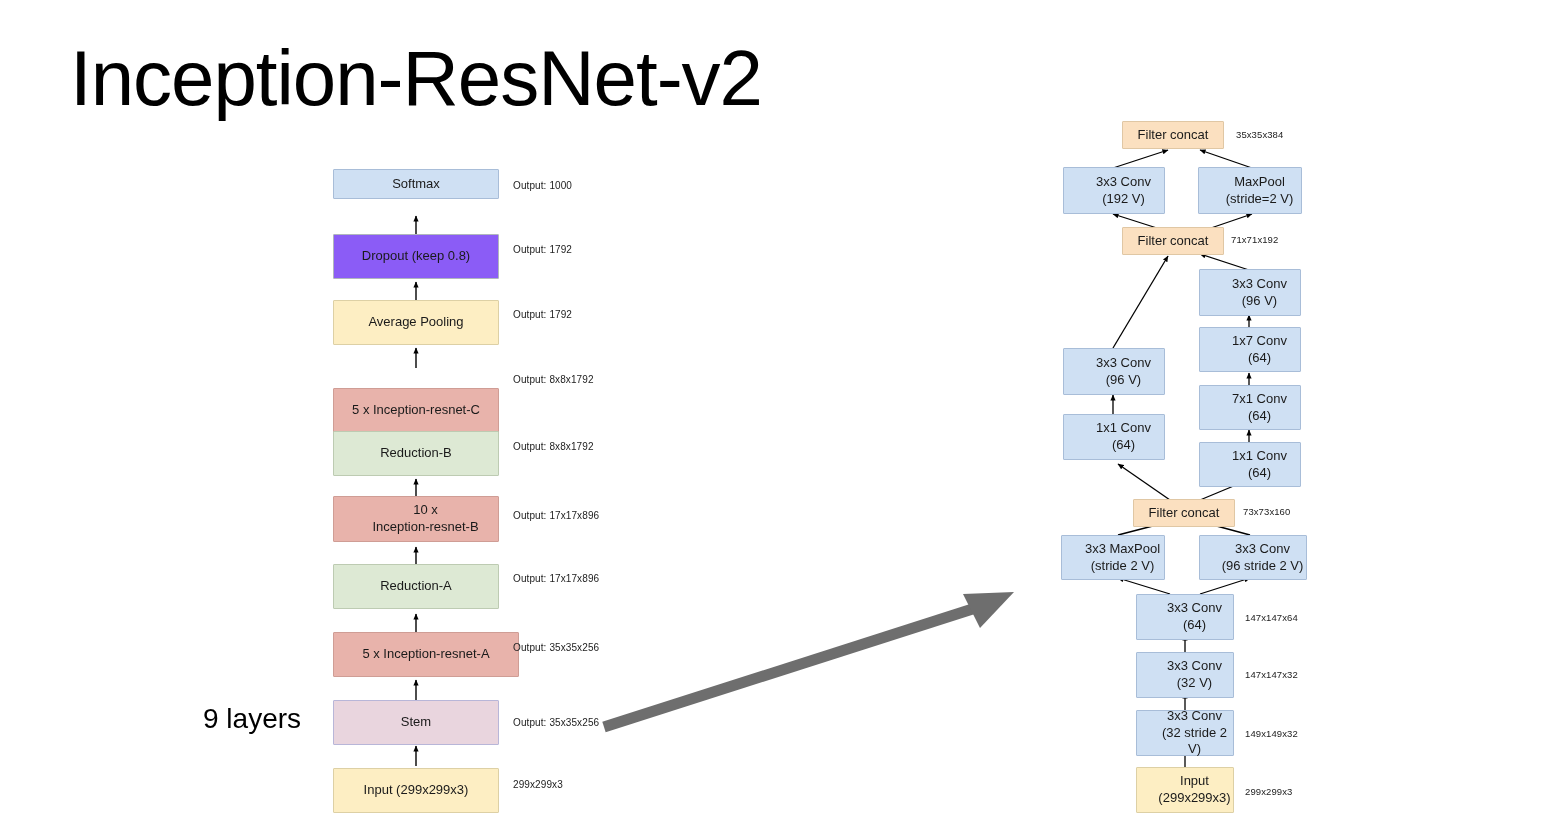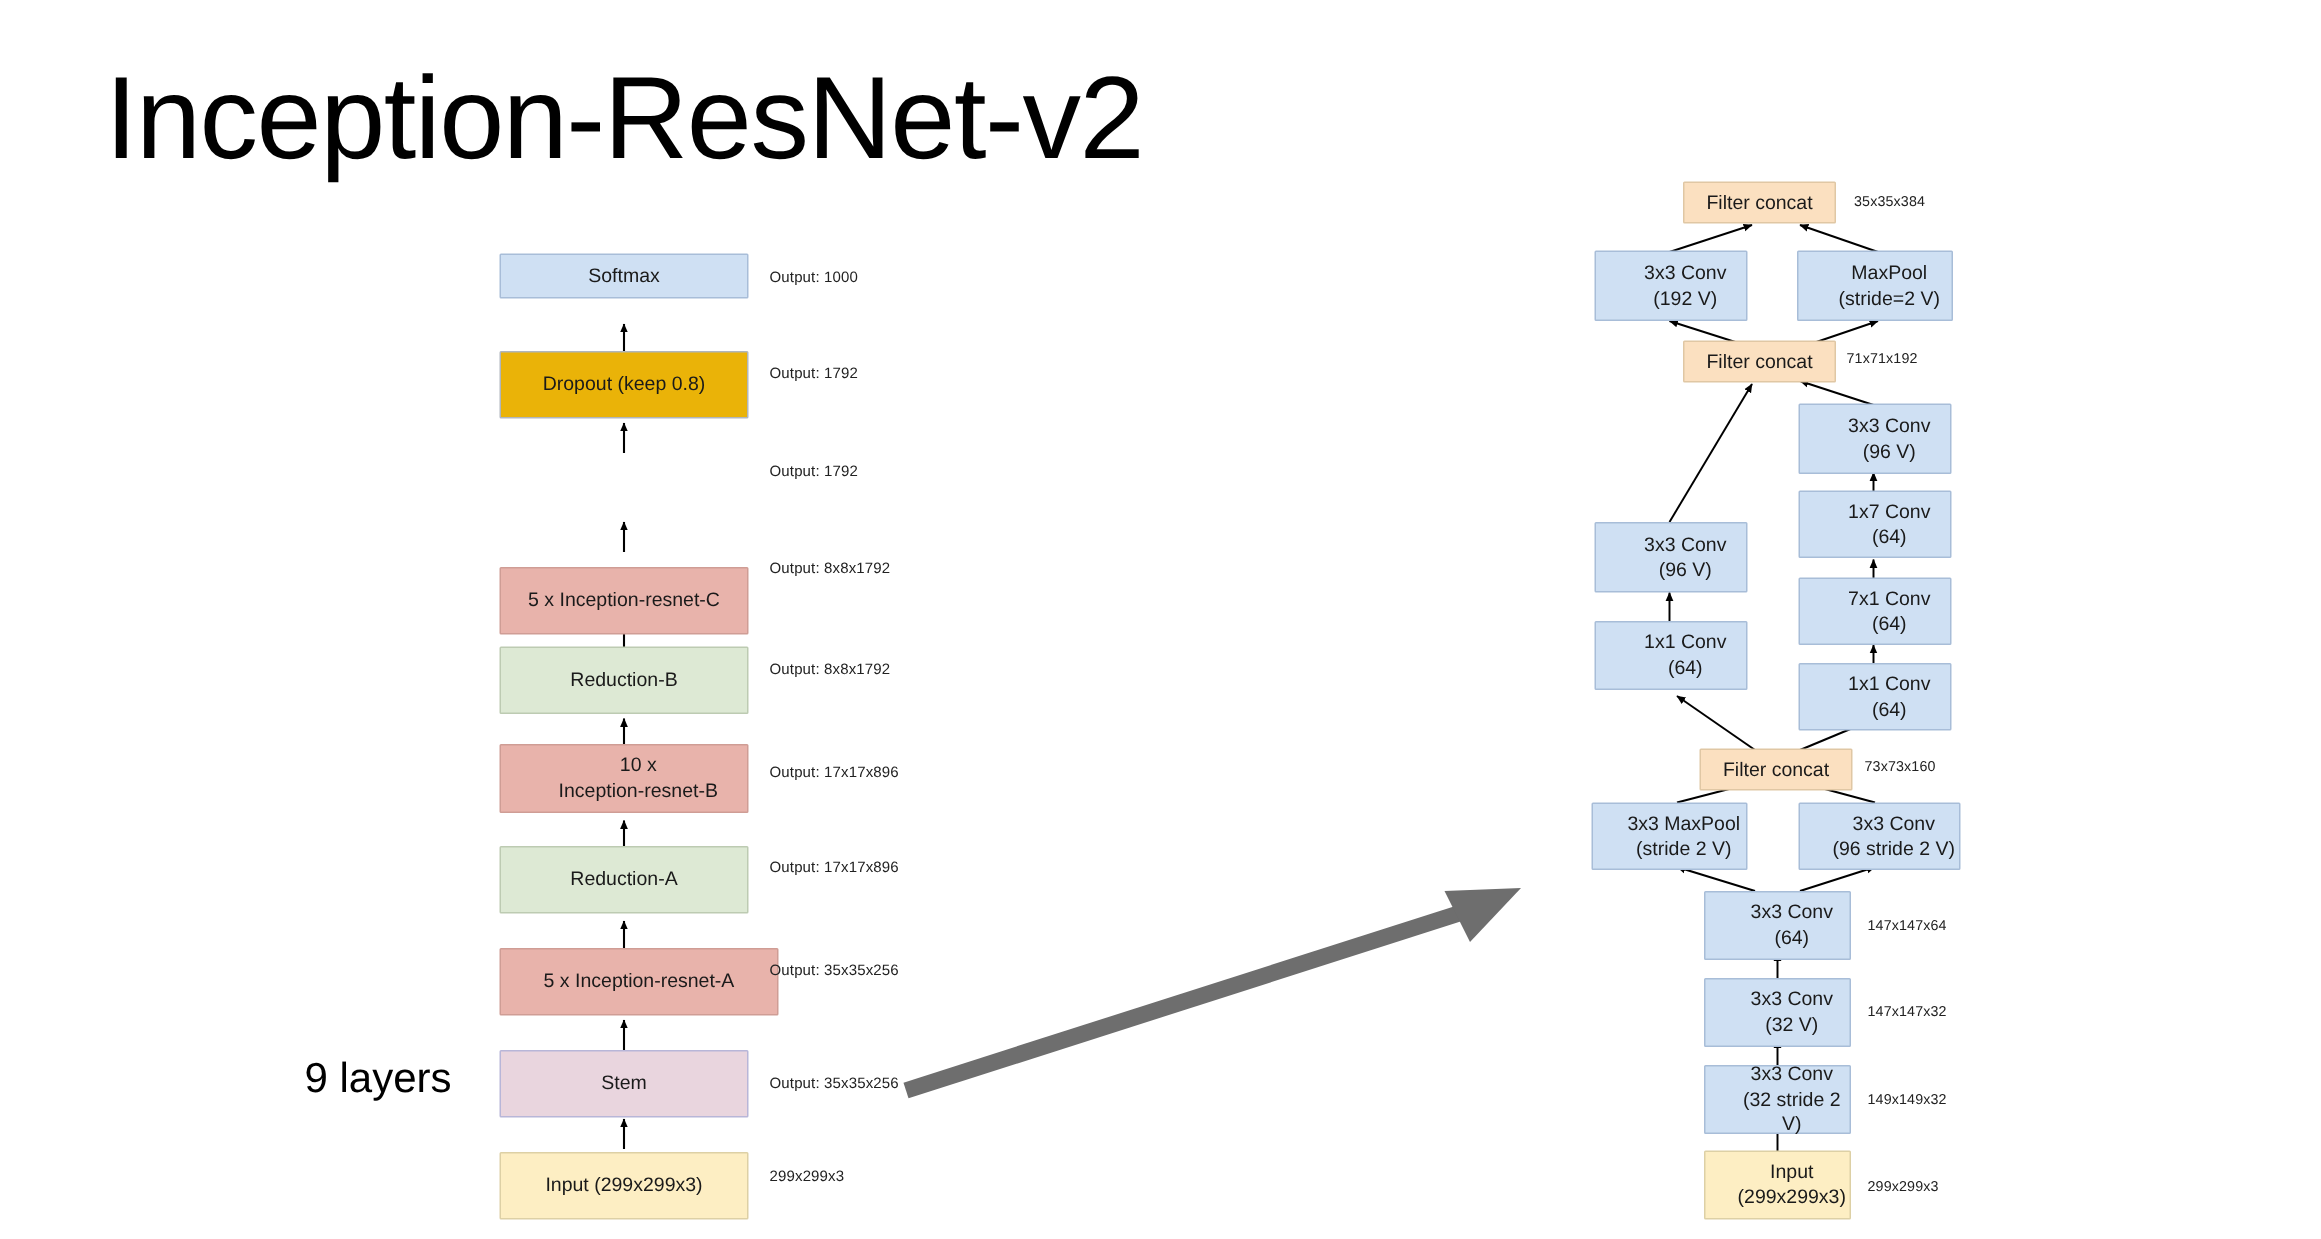--- a/index.html
+++ b/index.html
@@ -16,21 +16,21 @@
   #nine-layers{position:absolute;left:203px;top:703px;font-size:28px;color:#000;white-space:nowrap;}
 
   
   .node{position:absolute;box-sizing:border-box;border:1px solid #9aa7bd;
         display:flex;align-items:center;justify-content:center;text-align:center;
         font-size:13px;line-height:1.25;color:#1a1a1a;border-radius:1px;}
   .node.two-line{line-height:1.3;padding-left:19px;}
 
   
   .c-blue   {background:#cfe0f3;border-color:#a8bdd8;}
-  .c-gray   {background:#eab308;border-color:#b0b6bd;}
+  .c-gray   {background:#8b5cf6;border-color:#b0b6bd;}
   .c-yellow {background:#fdeec3;border-color:#ddd0a5;}
   .c-salmon {background:#e8b3ab;border-color:#cf9d95;}
   .c-green  {background:#dde9d4;border-color:#bdcbb2;}
   .c-purple {background:#e9d5de;border-color:#b8b6d8;}
   .c-peach  {background:#fbe0c0;border-color:#e0c7a4;}
 
   
   .side-label{position:absolute;font-size:10px;color:#222;white-space:nowrap;
               letter-spacing:0.1px;}
   .side-label.small{font-size:9.5px;}
@@ -113,23 +113,26 @@
   <div class="node c-blue" style="left:333px;top:169px;width:166px;height:30px;">
     <span>Softmax</span>
   </div>
   <div class="side-label" style="left:513px;top:180px;">Output: 1000</div>
 
   <div class="node c-gray" style="left:333px;top:234px;width:166px;height:45px;">
     <span>Dropout (keep 0.8)</span>
   </div>
   <div class="side-label" style="left:513px;top:244px;">Output: 1792</div>
 
+  <div class="node c-yellow" style="left:333px;top:300px;width:166px;height:45px;">
+    <span>Average Pooling</span>
+  </div>
   <div class="side-label" style="left:513px;top:309px;">Output: 1792</div>
 
-  <div class="node c-salmon" style="left:333px;top:378px;width:166px;height:45px;">
+  <div class="node c-salmon" style="left:333px;top:388px;width:166px;height:45px;">
     <span>5 x Inception-resnet-C</span>
   </div>
   <div class="side-label" style="left:513px;top:374px;">Output: 8x8x1792</div>
 
   <div class="node c-green" style="left:333px;top:431px;width:166px;height:45px;">
     <span>Reduction-B</span>
   </div>
   <div class="side-label" style="left:513px;top:441px;">Output: 8x8x1792</div>
 
   <div class="node c-salmon two-line" style="left:333px;top:496px;width:166px;height:46px;white-space:pre-line;">

